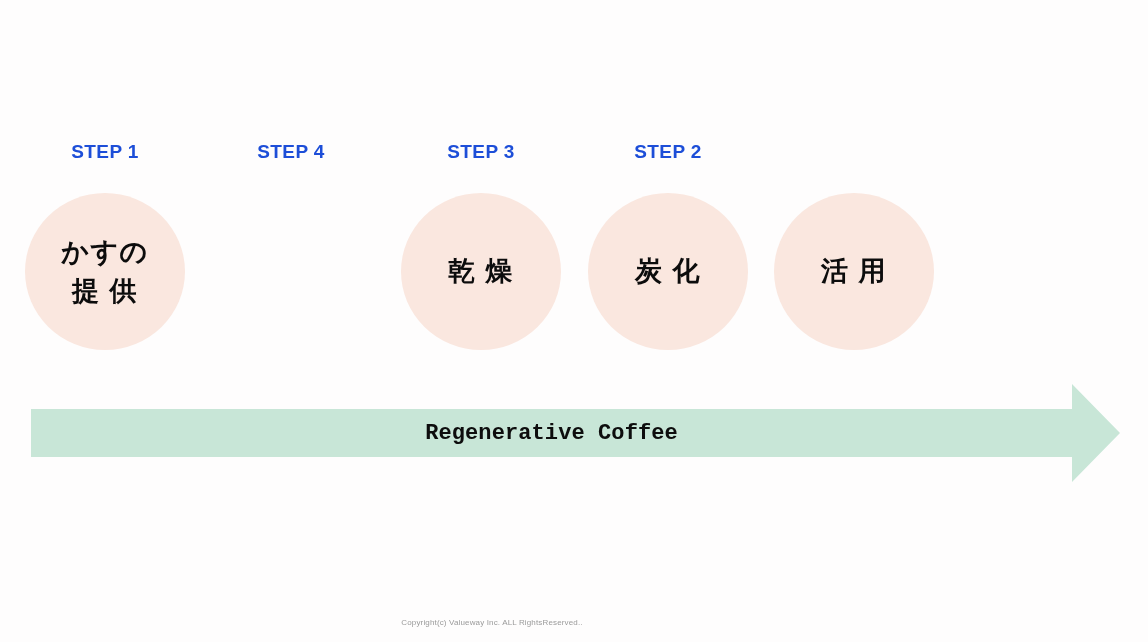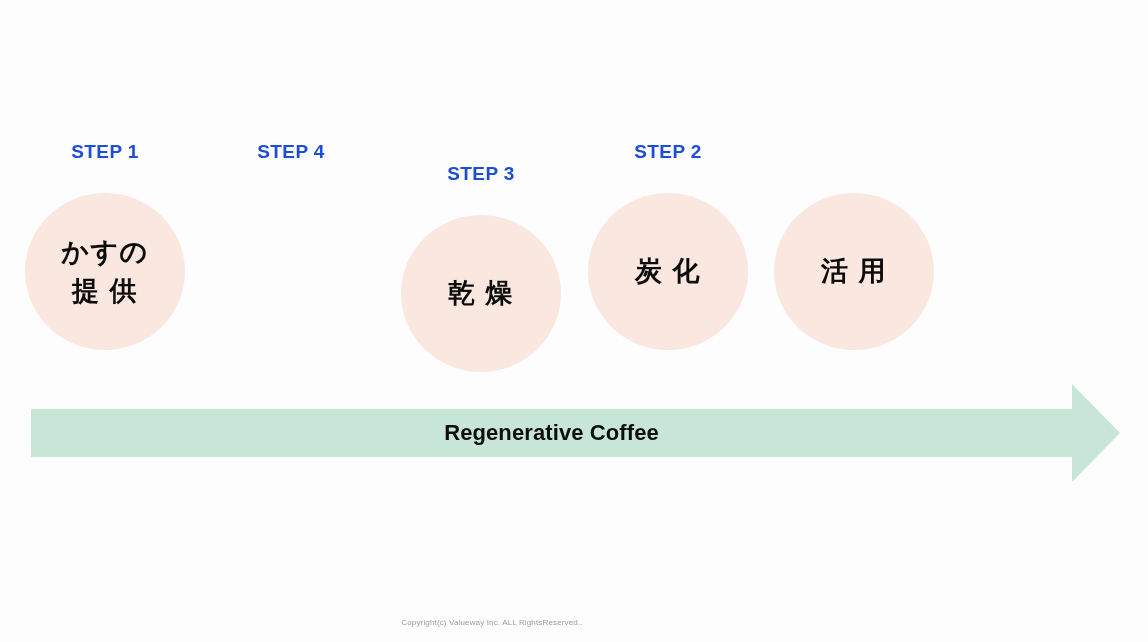--- a/index.html
+++ b/index.html
@@ -69,20 +69,21 @@
     white-space: pre-line;
   }
 
   
   #arrow-banner {
     position: absolute;
     left: 31px;
     top: 384px;
     width: 1089px;
     height: 98px;
+    font-family: Liberation Mono, monospace;
   }
   #arrow-banner svg {
     display: block;
     width: 1089px;
     height: 98px;
   }
   #arrow-banner-label {
     position: absolute;
     left: 0;
     top: 0;
@@ -124,21 +125,21 @@
       <div class="step-circle">
         <span class="step-circle-text">かすの
 提 供</span>
       </div>
     </div>
 
     <div class="step-col" style="left:211px;">
       <div class="step-label">STEP 4</div>
     </div>
 
-    <div class="step-col" style="left:401px;margin-top:22px;">
+    <div class="step-col" style="left:401px;">
       <div class="step-label">STEP 3</div>
       <div class="step-circle">
         <span class="step-circle-text">乾 燥</span>
       </div>
     </div>
 
     <div class="step-col" style="left:588px;">
       <div class="step-label">STEP 2</div>
       <div class="step-circle">
         <span class="step-circle-text">炭 化</span>

